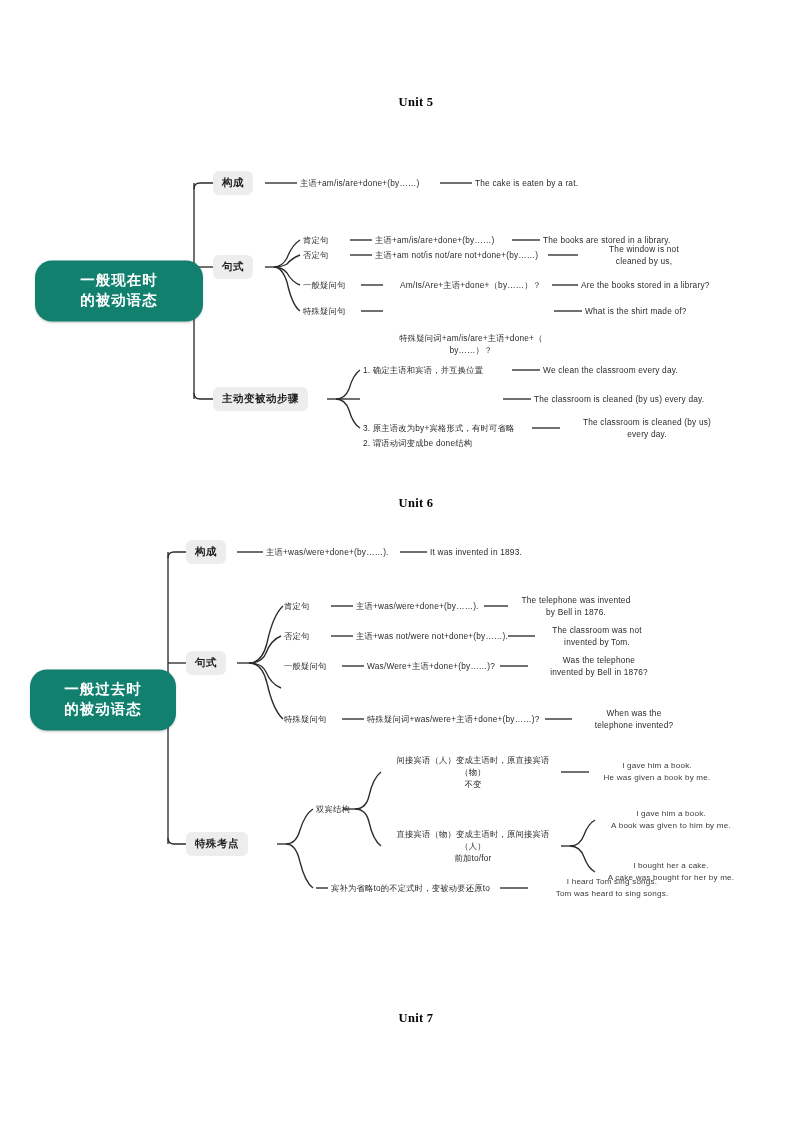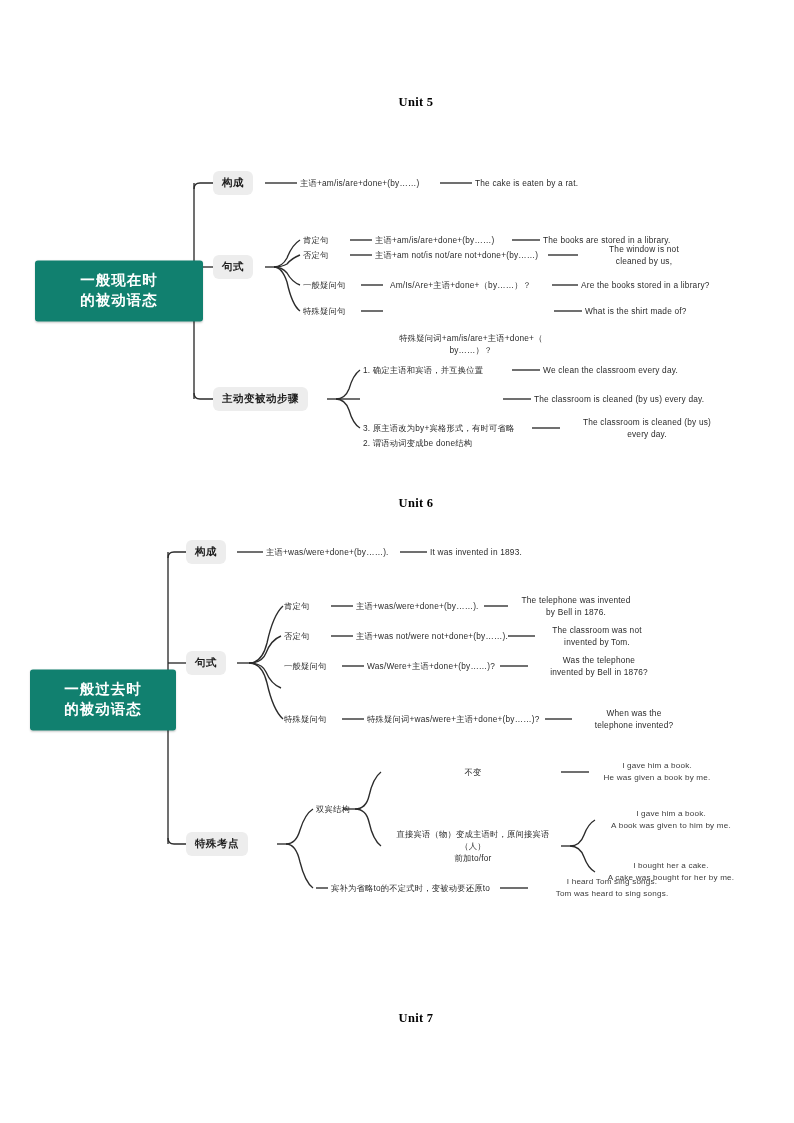--- a/index.html
+++ b/index.html
@@ -19,21 +19,21 @@
   #unit6-title{top:496px;}
   #unit7-title{top:1011px;}
 
   .map{position:absolute;left:0;top:0;width:794px;height:1123px;}
   svg.wires{position:absolute;left:0;top:0;width:794px;height:1123px;overflow:visible;pointer-events:none;}
   svg.wires path,svg.wires line{fill:none;stroke:#2b2b2b;stroke-width:1.35;}
 
   .node{position:absolute;transform:translateY(-50%);}
 
   .root{
-    background:#11806f;color:#fff;border-radius:3px;
+    background:#11806f;color:#fff;border-radius:17px;
     font-weight:bold;font-size:14.5px;line-height:1.35;
     text-align:center;padding:11px 10px;
     letter-spacing:1px;
     box-shadow:0 1px 2px rgba(0,0,0,.18);
   }
   .root div{white-space:nowrap;}
 
   .lvl1{
     background:#ededed;border-radius:6px;
     font-weight:bold;font-size:10.5px;color:#1b1b1b;
@@ -113,21 +113,21 @@
     <div class="node lvl2" style="left:543px;top:240px;">The books are stored in a library.</div>
 
     <div class="node lvl2" style="left:303px;top:255px;">否定句</div>
     <div class="node lvl2" style="left:375px;top:255px;">主语+am not/is not/are not+done+(by……)</div>
     <div class="node lvl2 wrap2" style="left:581px;top:255px;width:126px;">
       <div>The window is not</div>
       <div>cleaned by us,</div>
     </div>
 
     <div class="node lvl2" style="left:303px;top:285px;">一般疑问句</div>
-    <div class="node lvl2" style="left:390px;top:285px;">Am/Is/Are+主语+done+（by……）？</div>
+    <div class="node lvl2" style="left:400px;top:285px;">Am/Is/Are+主语+done+（by……）？</div>
     <div class="node lvl2" style="left:581px;top:285px;">Are the books stored in a library?</div>
 
     <div class="node lvl2" style="left:303px;top:311px;">特殊疑问句</div>
     <div class="node lvl2 wrap2" style="left:386px;top:311px;width:170px;margin-top:33px;">
       <div>特殊疑问词+am/is/are+主语+done+（</div>
       <div>by……）？</div>
     </div>
     <div class="node lvl2" style="left:585px;top:311px;">What is the shirt made of?</div>
 
     <div class="node lvl2" style="left:363px;top:370px;">1. 确定主语和宾语，并互换位置</div>
@@ -221,20 +221,21 @@
     <div class="node lvl2" style="left:284px;top:719px;">特殊疑问句</div>
     <div class="node lvl2" style="left:367px;top:719px;">特殊疑问词+was/were+主语+done+(by……)?</div>
     <div class="node lvl2 wrap2" style="left:575px;top:719px;width:118px;">
       <div>When was the</div>
       <div>telephone invented?</div>
     </div>
 
     <div class="node lvl2" style="left:316px;top:809px;">双宾结构</div>
 
     <div class="node lvl3 wrap2" style="left:384px;top:772px;width:178px;">
+      <div>间接宾语（人）变成主语时，原直接宾语（物）</div>
       <div>不变</div>
     </div>
     <div class="node lvl4 wrap2" style="left:592px;top:772px;width:130px;">
       <div>I gave him a book.</div>
       <div>He was given a book by me.</div>
     </div>
 
     <div class="node lvl3 wrap2" style="left:384px;top:846px;width:178px;">
       <div>直接宾语（物）变成主语时，原间接宾语（人）</div>
       <div>前加to/for</div>

